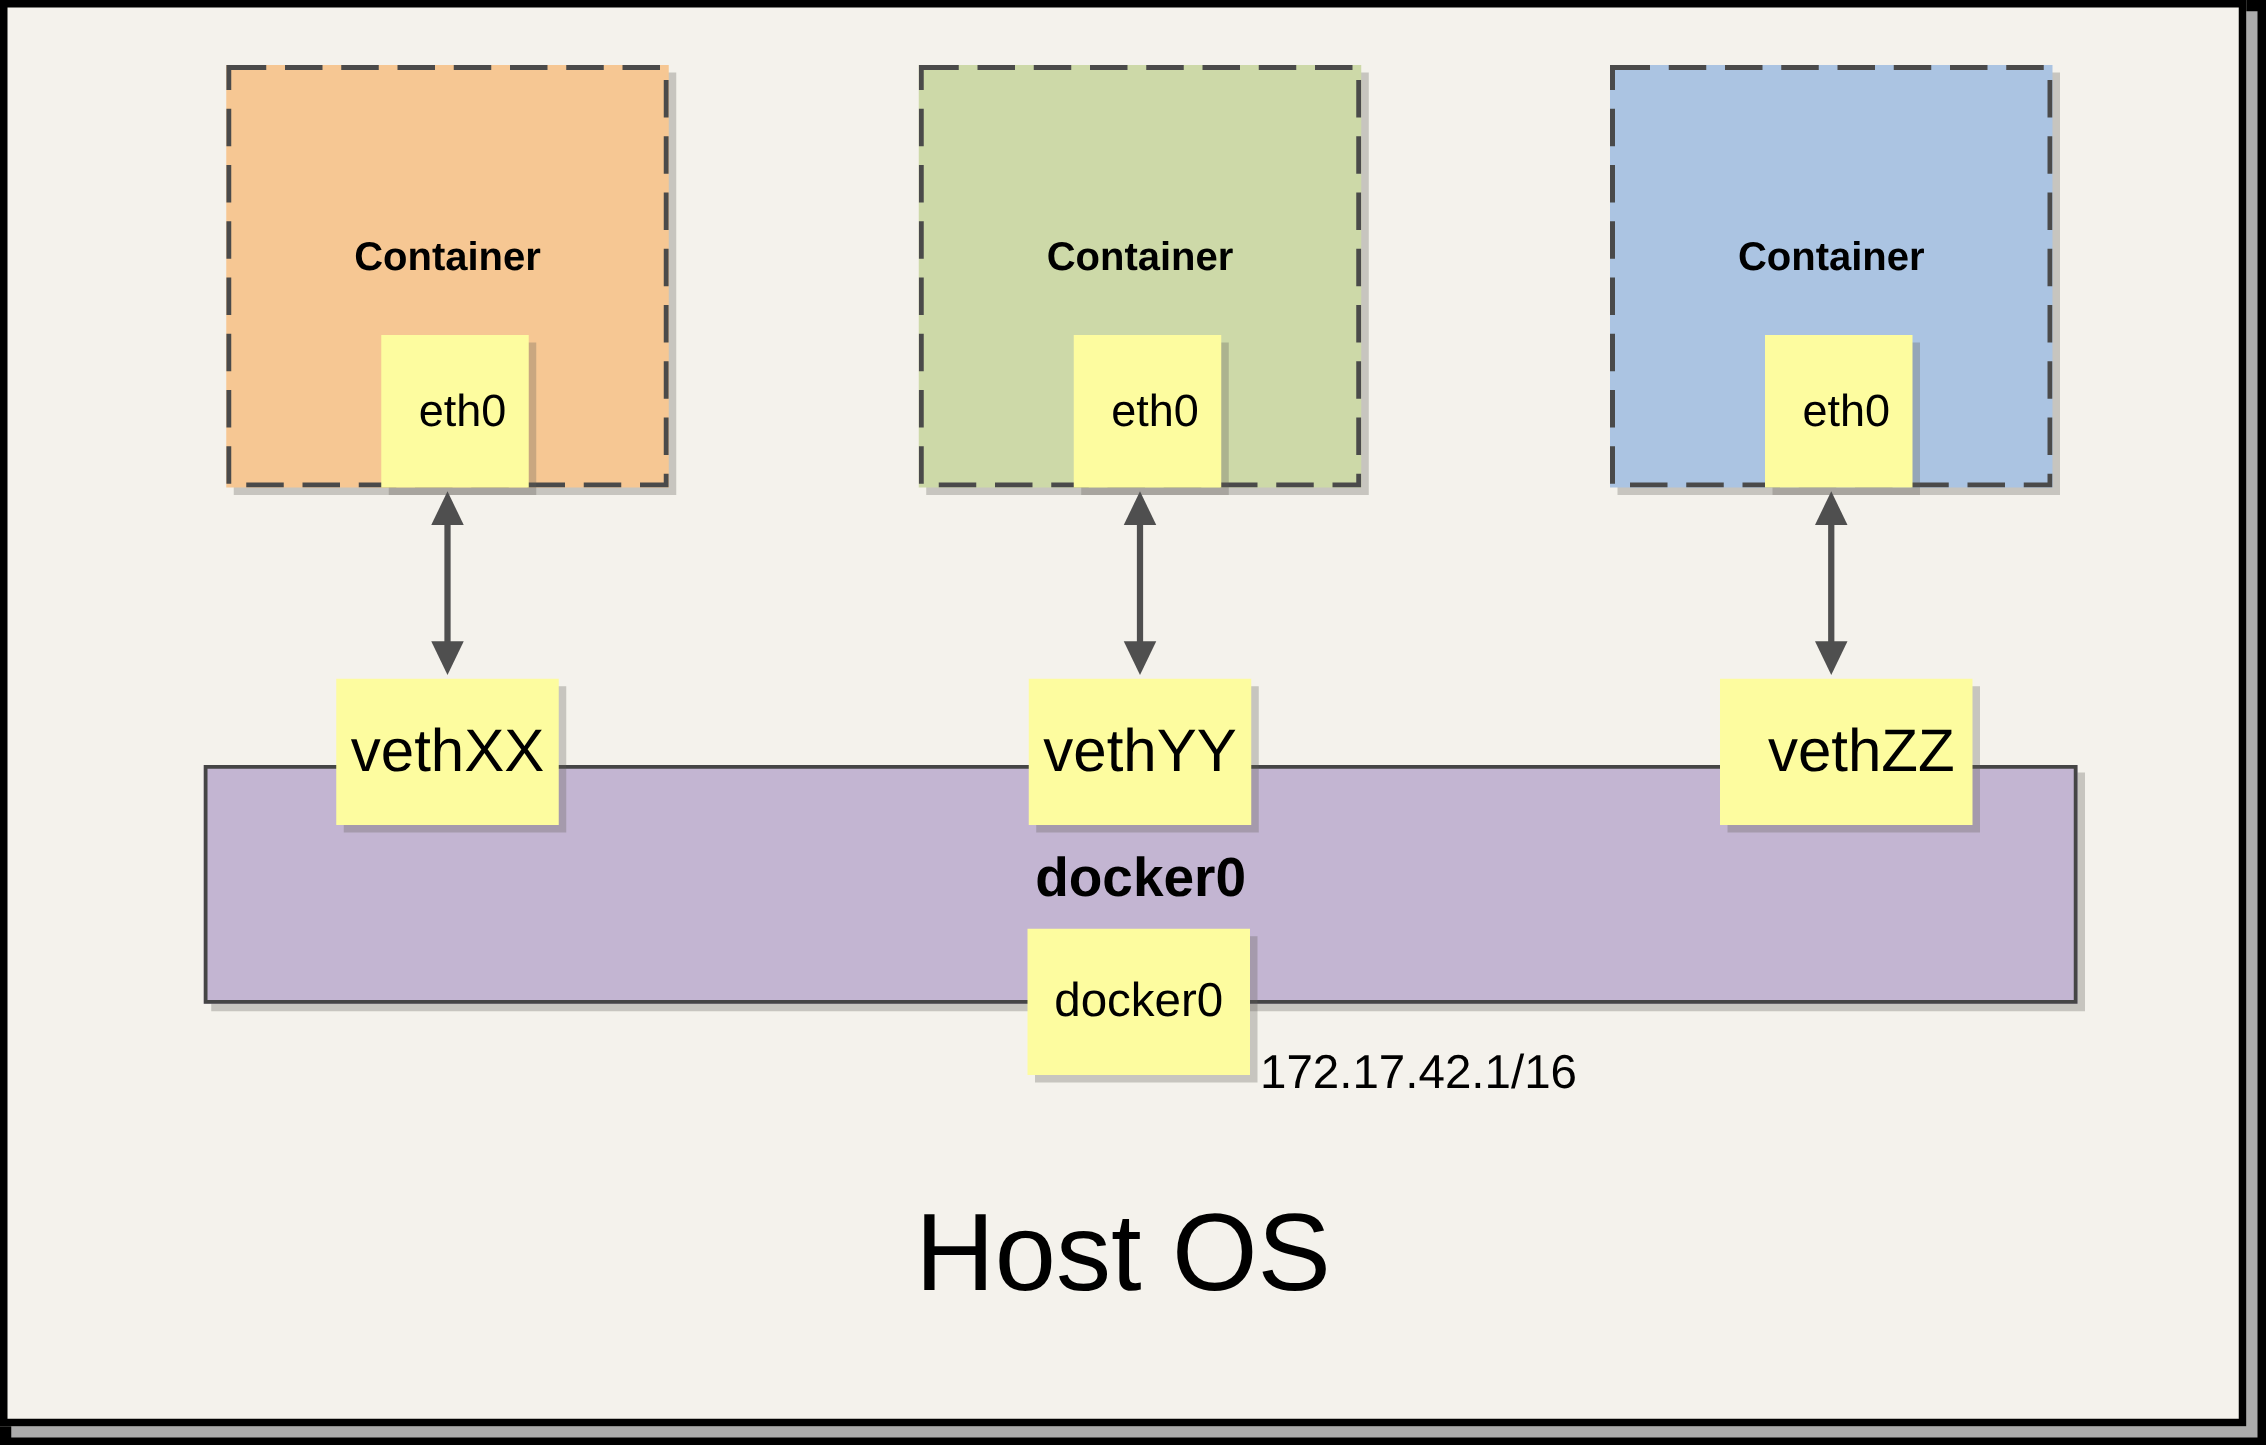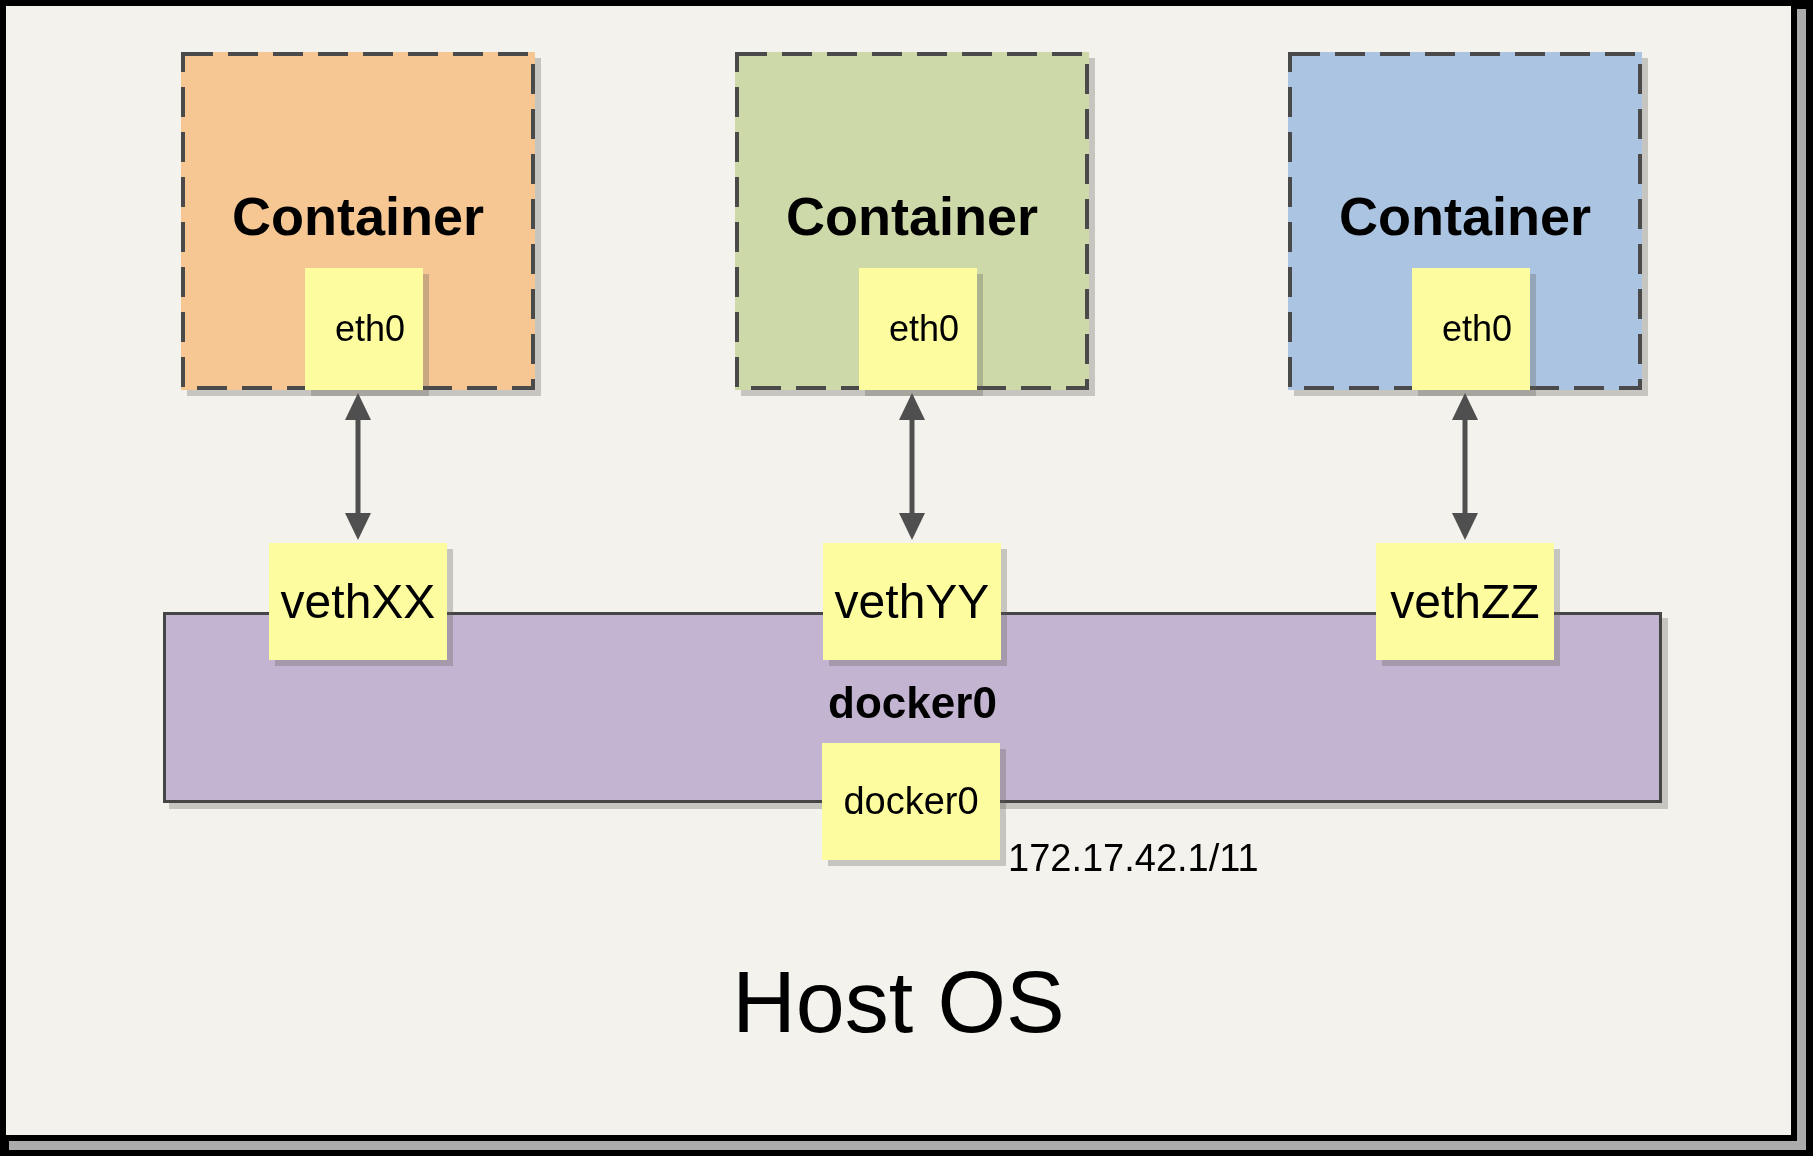--- a/index.html
+++ b/index.html
@@ -26,21 +26,21 @@
     box-shadow:6px 6px 0 rgba(95,92,85,0.30);
     z-index:1;
   }
   .container-box.c1{left:181px;}
   .container-box.c2{left:735px;}
   .container-box.c3{left:1288px;}
   .dash-svg{position:absolute;left:0;top:0;width:100%;height:100%;}
   .dash-rect{fill:none;stroke:var(--dashed-border);stroke-width:4;stroke-dasharray:30 15;}
   .container-label{
     position:absolute;left:0;top:137px;width:100%;text-align:center;
-    font-size:54px;font-weight:bold;line-height:1;letter-spacing:0px;
+    font-size:32px;font-weight:bold;line-height:1;letter-spacing:0px;
   }
   .note{
     background:var(--note-yellow);
     box-shadow:6px 6px 0 rgba(95,92,85,0.30);
     display:flex;align-items:center;justify-content:center;
   }
   .eth-box{
     position:absolute;left:50%;margin-left:-53px;bottom:0;
     width:106px;height:122px;font-size:36px;z-index:3;padding-left:12px;
   }
@@ -131,23 +131,23 @@
   <div class="bridge-bar" style="background-color: rgb(195, 181, 210);">
     <div class="bridge-label">docker0</div>
   </div>
 
   <div class="note veth-box v1" style="background-color: rgb(253, 252, 159);">
     <span>vethXX</span>
   </div>
   <div class="note veth-box v2" style="background-color: rgb(253, 252, 159);">
     <span>vethYY</span>
   </div>
-  <div class="note veth-box v3" style="background-color: rgb(253, 252, 159);">
+  <div class="note veth-box v3" style="background-color: rgb(253, 252, 159); padding-left: 24px;">
     <span>vethZZ</span>
   </div>
 
   <div class="note docker0-box" style="background-color: rgb(253, 252, 159);">
     <span>docker0</span>
   </div>
-  <div class="ip-text">172.17.42.1/11</div>
+  <div class="ip-text">172.17.42.1/16</div>
 
   <div class="host-title">Host OS</div>
 </div>
 
 </body></html>

